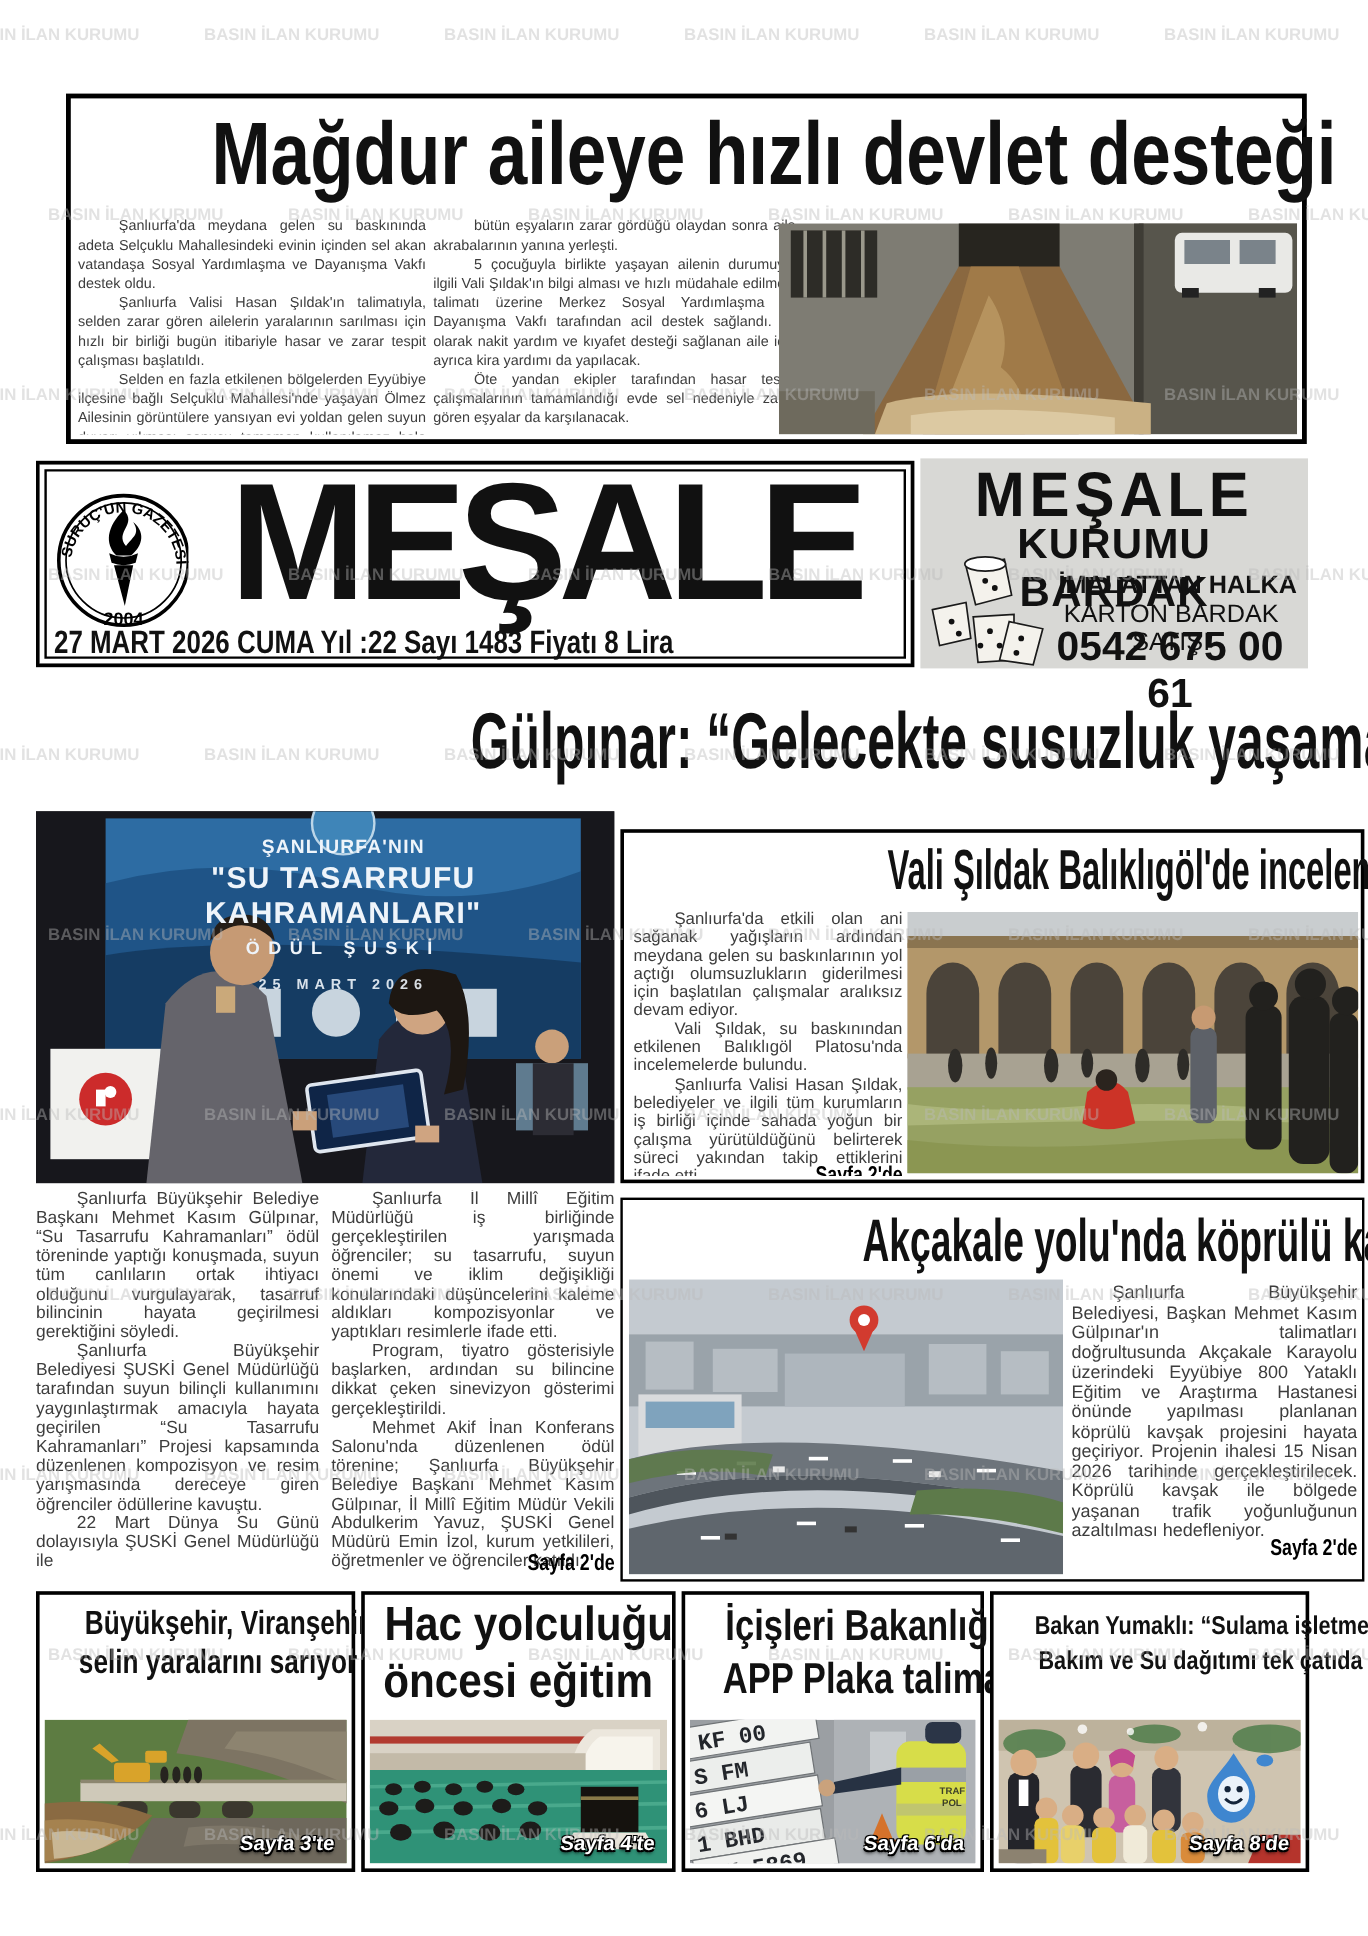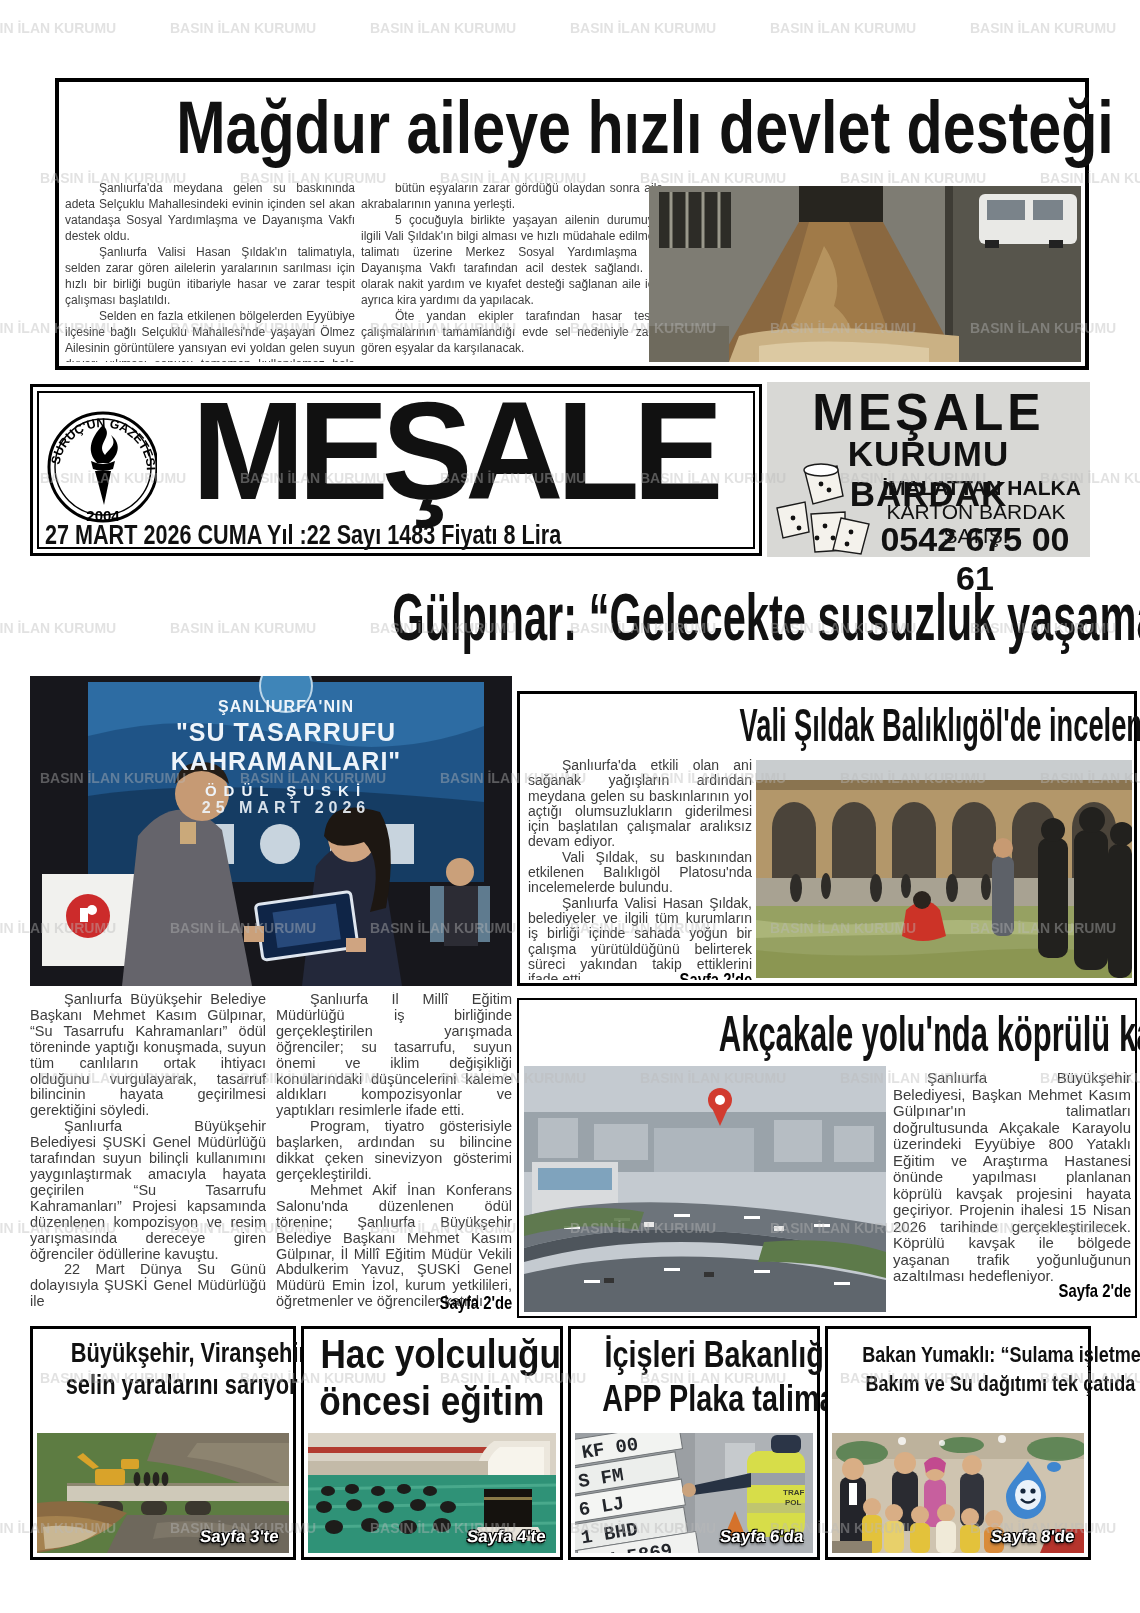--- a/index.html
+++ b/index.html
@@ -155,21 +155,21 @@
         <rect x="228" y="222" width="96" height="56" rx="4" fill="#0f2547" stroke="#dfe6ef" stroke-width="3"></rect>
         <rect x="244" y="232" width="64" height="36" fill="#27497a"></rect>
       </g>
       <rect x="214" y="250" width="20" height="16" fill="#caa07a"></rect>
       <rect x="316" y="262" width="20" height="14" fill="#cfa481"></rect>
     </svg>
     <div class="abs" style="left:70px;top:22px;width:372px;">
       <span class="screen-line" style="font-size:16px;">ŞANLIURFA'NIN</span>
       <span class="screen-line" style="font-size:25px;margin-top:2px;">"SU TASARRUFU KAHRAMANLARI"</span>
       <span class="screen-line" style="font-size:15px;letter-spacing:7px;margin-top:6px;">ÖDÜL ŞUSKİ</span>
-      <span class="screen-line" style="font-size:16px;letter-spacing:5px;opacity:.9;">25 MART 2026</span>
+      <span class="screen-line" style="font-size:12px;letter-spacing:5px;margin-top:14px;opacity:.9;">25 MART 2026</span>
     </div>
   </div>
 
   <div class="box" style="left:517px;top:691px;width:620px;height:295px;">
     <div class="abs center" style="top:0;">
       <span class="cond" style="--sx:.58;font-size:47px;line-height:62px;">Vali Şıldak Balıklıgöl'de incelemelerde bulundu</span>
     </div>
     <div class="abs bodytxt" style="left:8px;top:64px;width:224px;height:222px;overflow:hidden;font-size:14px;line-height:15.3px;">
       <p>Şanlıurfa'da etkili olan ani sağanak yağışların ardından meydana gelen su baskınlarının yol açtığı olumsuzlukların giderilmesi için başlatılan çalışmalar aralıksız devam ediyor.</p>
       <p>Vali Şıldak, su baskınından etkilenen Balıklıgöl Platosu'nda incelemelerde bulundu.</p>

